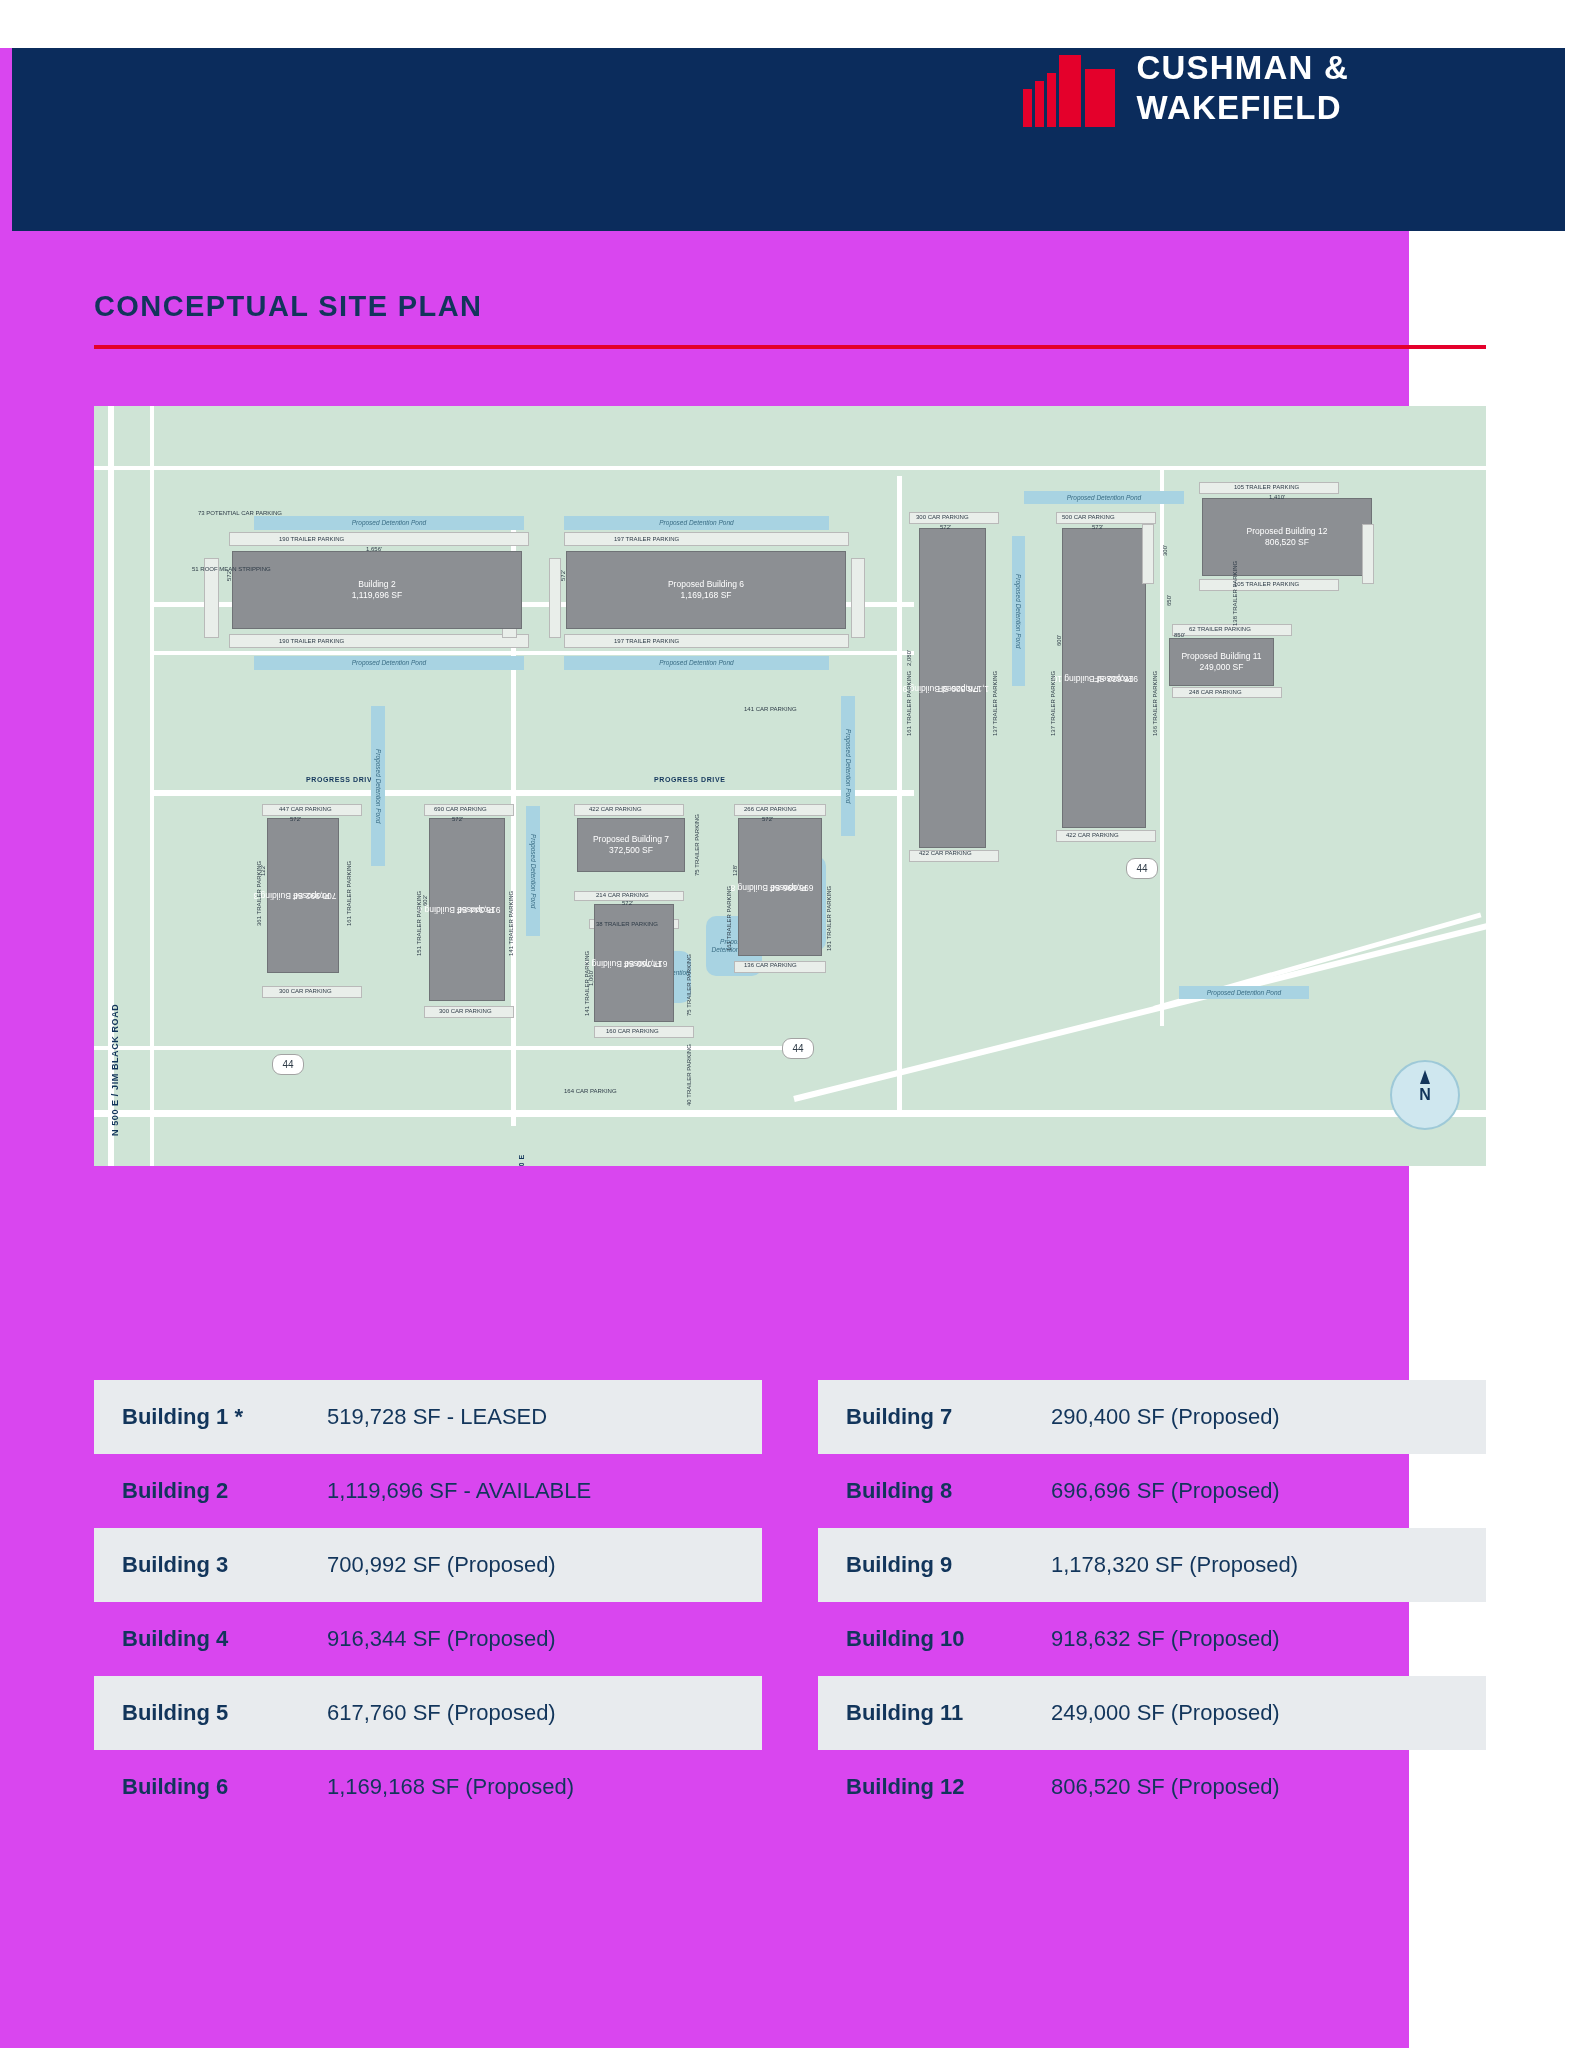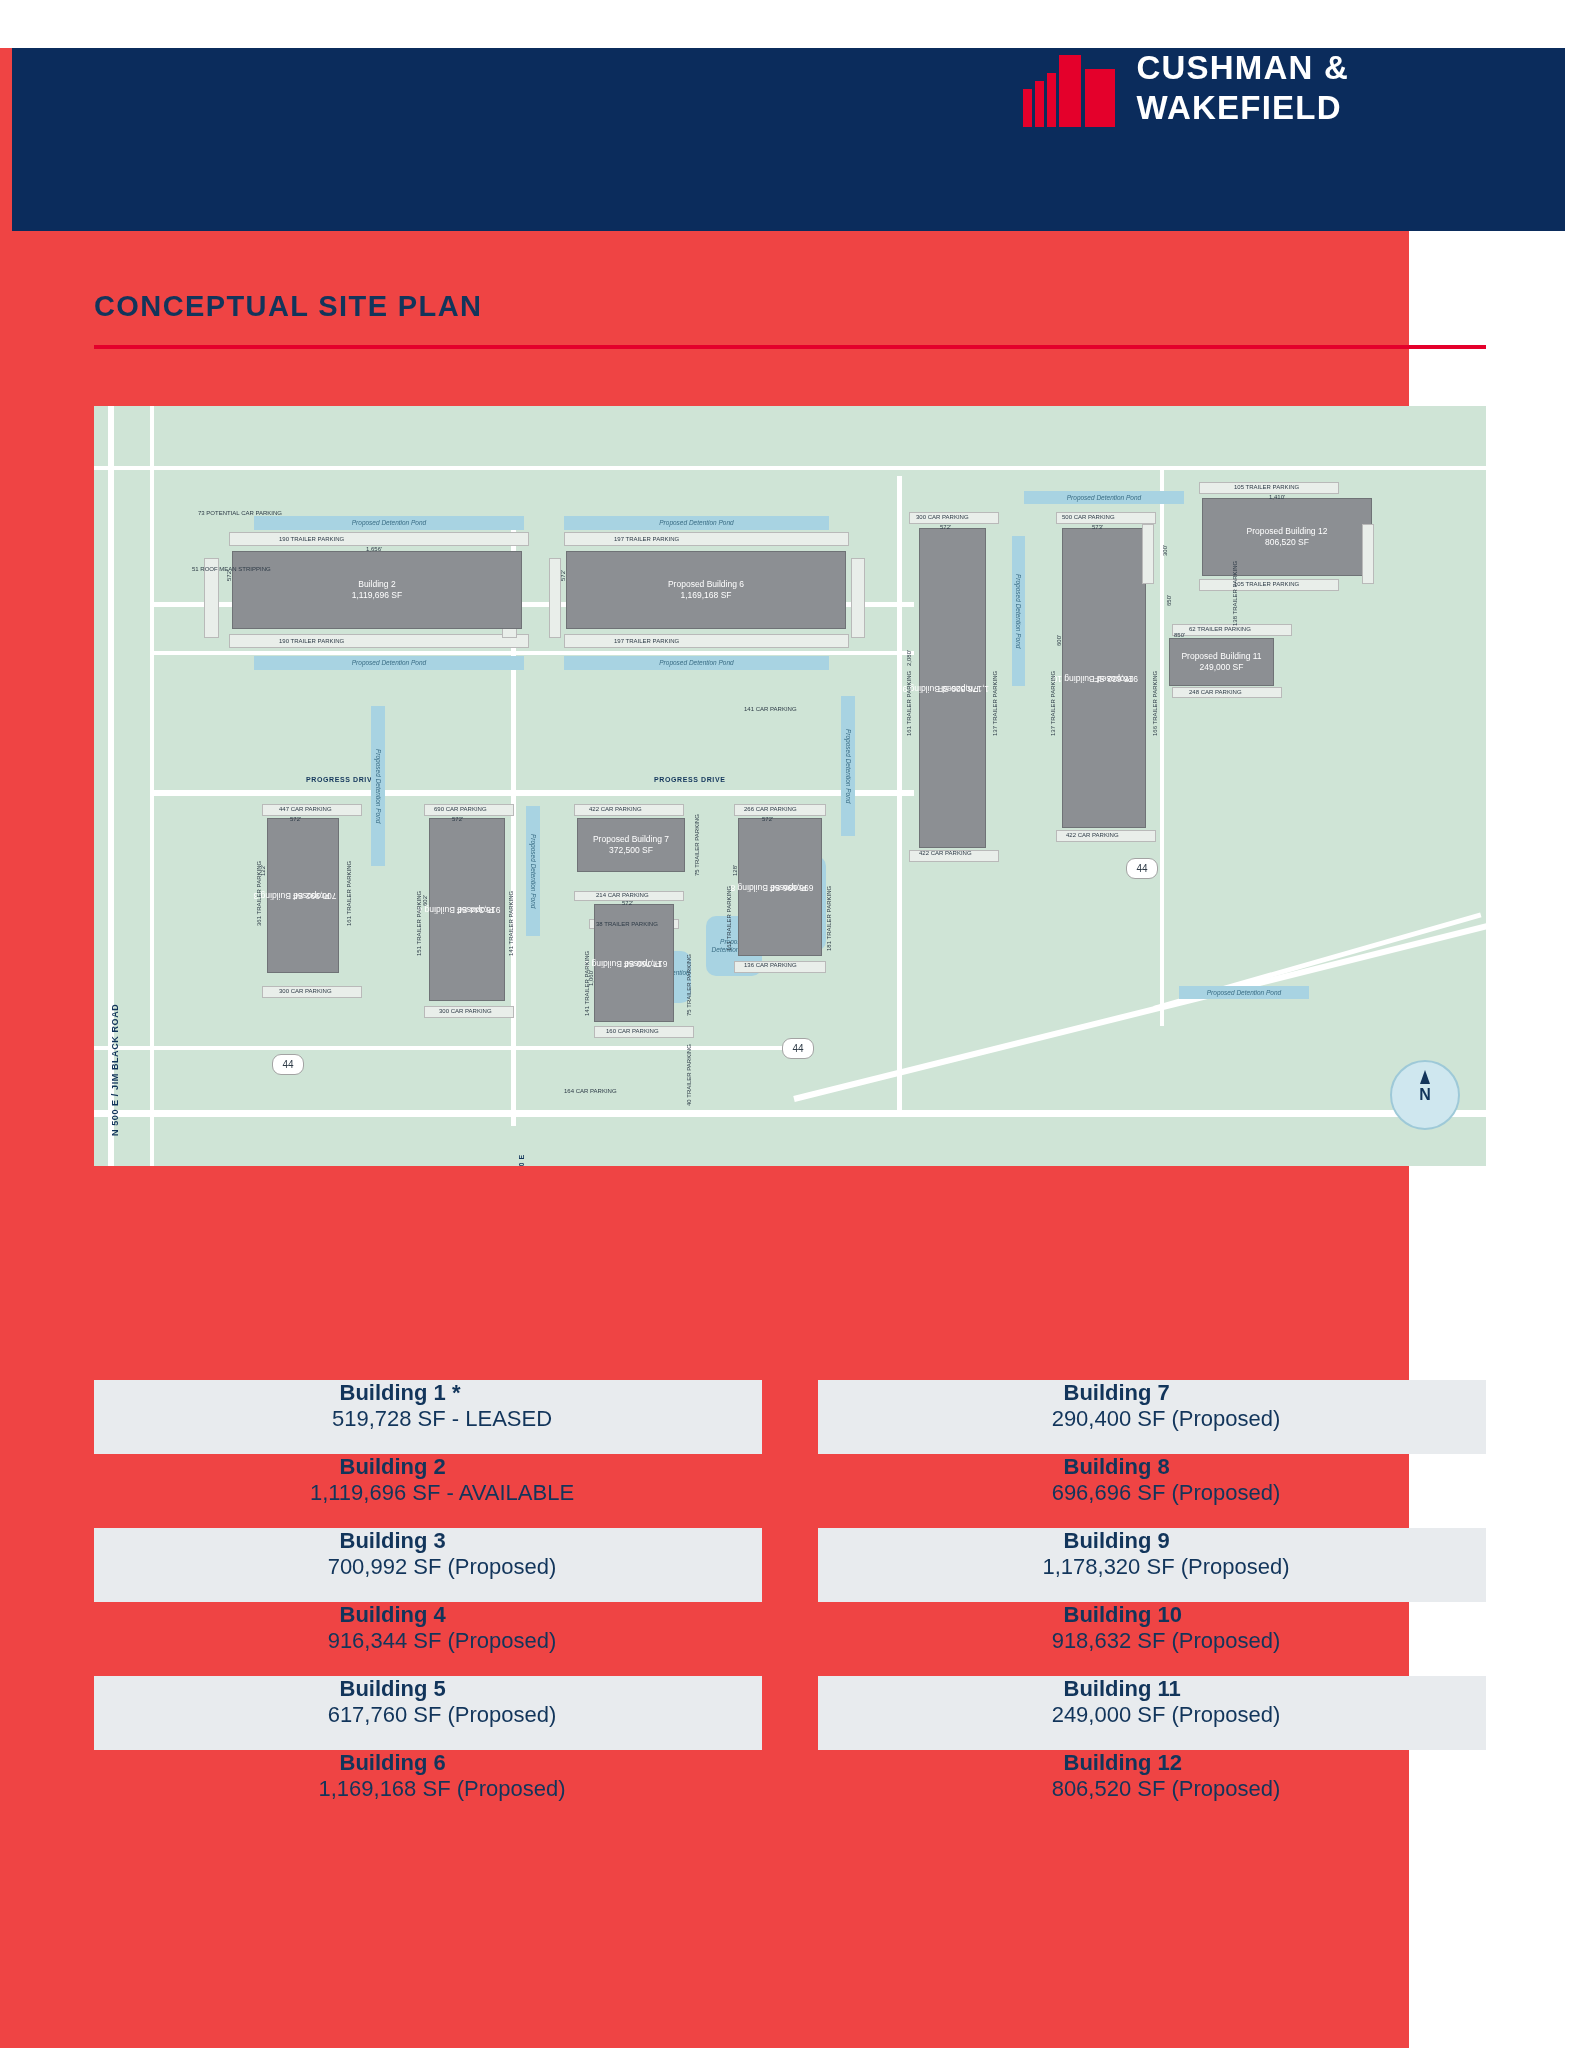--- a/index.html
+++ b/index.html
@@ -14,21 +14,21 @@
     color: #12355b;
     position: relative;
     overflow: hidden;
   }
 
   
   .page {
     position: relative;
     width: 1409px;
     height: 2048px;
-    background: #ef4444;
+    background: #d946ef;
   }
   .top-white {
     position: absolute;
     top: 0; left: 0;
     width: 1577px; height: 48px;
     background: #ffffff;
   }
   .header-bar {
     position: absolute;
     top: 48px;
@@ -223,21 +223,20 @@
     width: 668px;
   }
   .col-left  { left: 94px; }
   .col-right { left: 818px; }
   .row {
     height: 74px;
     display: flex;
     align-items: center;
     box-sizing: border-box;
     padding-left: 28px;
-    flex-direction: column;
   }
   .row.shaded { background: #e8ebee; }
   .row .name {
     width: 205px;
     font-size: 22px;
     font-weight: bold;
     color: #12355b;
   }
   .row .val {
     font-size: 22px;

